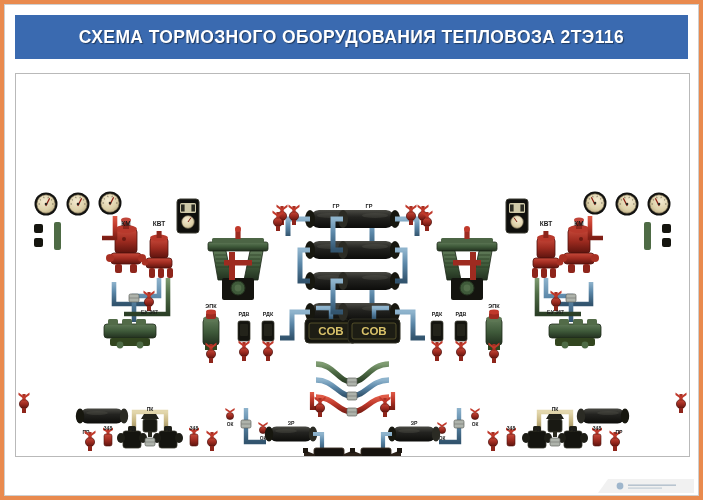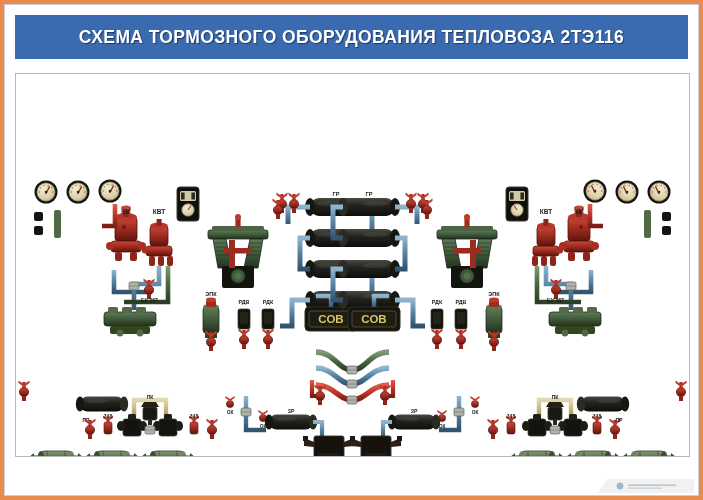--- a/index.html
+++ b/index.html
@@ -11,21 +11,21 @@
 
   
   #titlebar{position:absolute;left:10px;top:10px;width:673px;height:44px;
             background:#3a6ab0;display:flex;align-items:center;justify-content:center;}
   #titlebar .t{color:#ffffff;font-size:17.5px;font-weight:bold;letter-spacing:.4px;
                white-space:nowrap;text-shadow:1px 1px 1px rgba(0,0,0,.45);}
 
   
   #schem{position:absolute;left:10px;top:68px;width:673px;height:382px;
          background:#ffffff;border:1px solid #b9b9b9;overflow:hidden;}
-  #canvaswrap{position:absolute;left:0;top:0;width:673px;height:382px;}
+  #canvaswrap{position:absolute;left:0;top:12px;width:673px;height:382px;}
   svg{display:block;}
 
   
   #wm{position:absolute;right:4px;bottom:2px;width:96px;height:14px;}
 
   .lbl{font-family:"Liberation Sans",sans-serif;font-weight:bold;fill:#1a1a1a;}
 </style>
 </head>
 <body>
 

